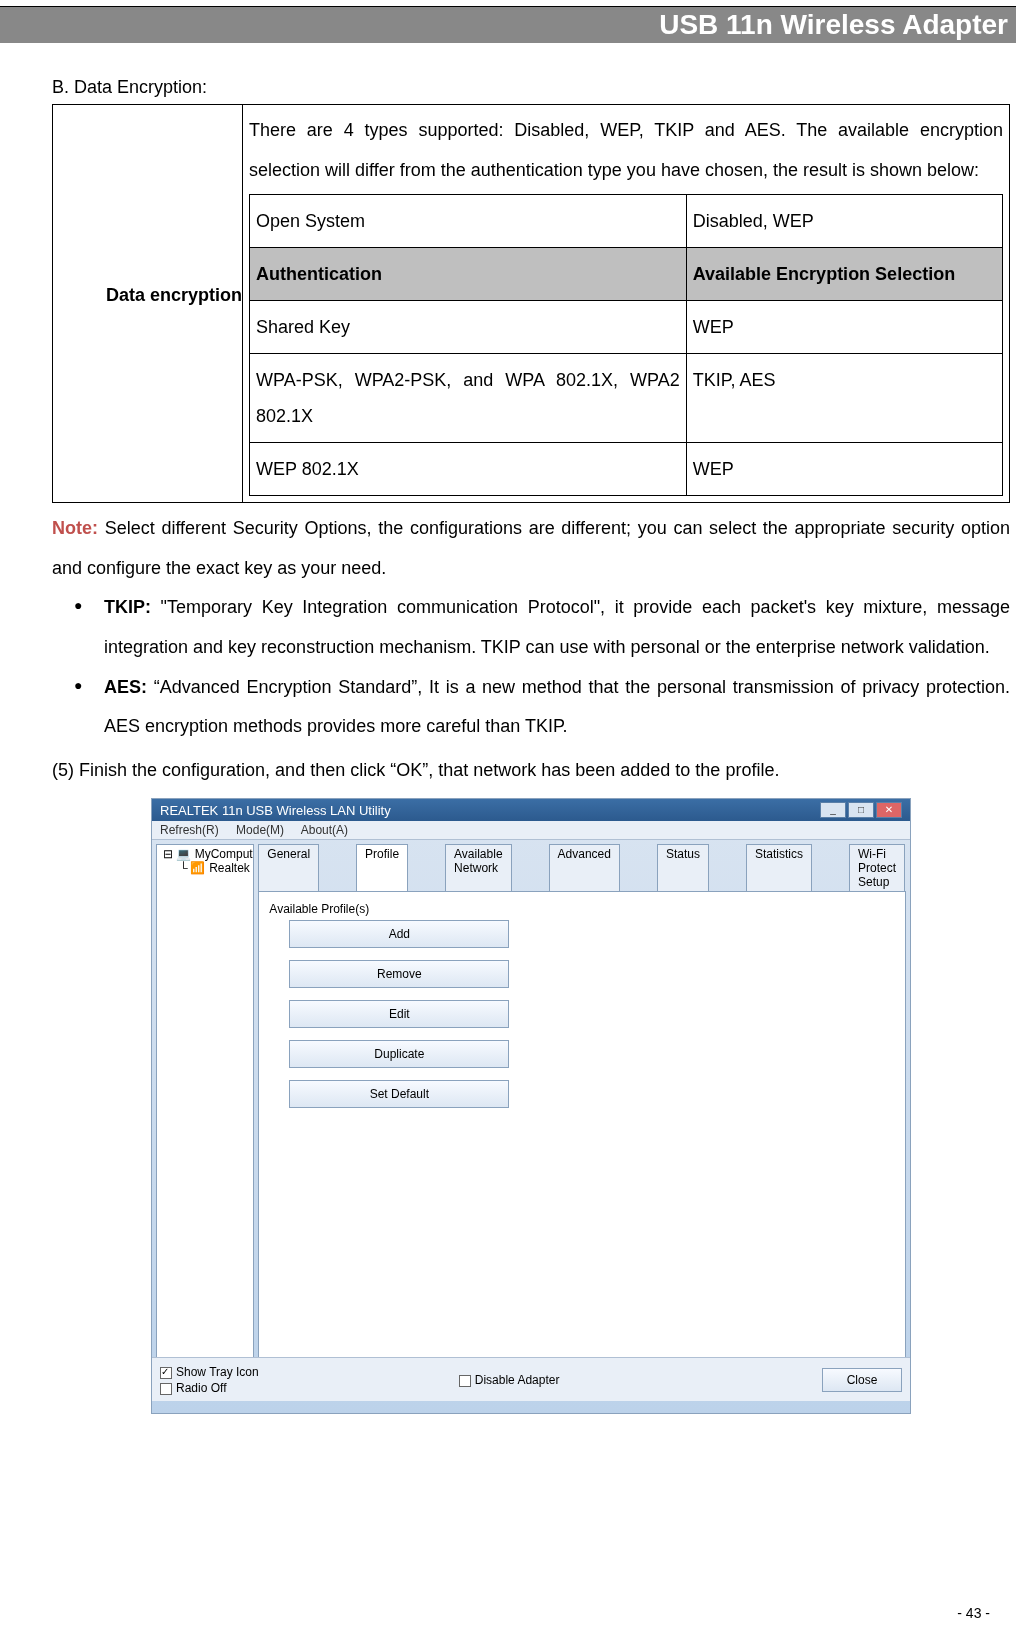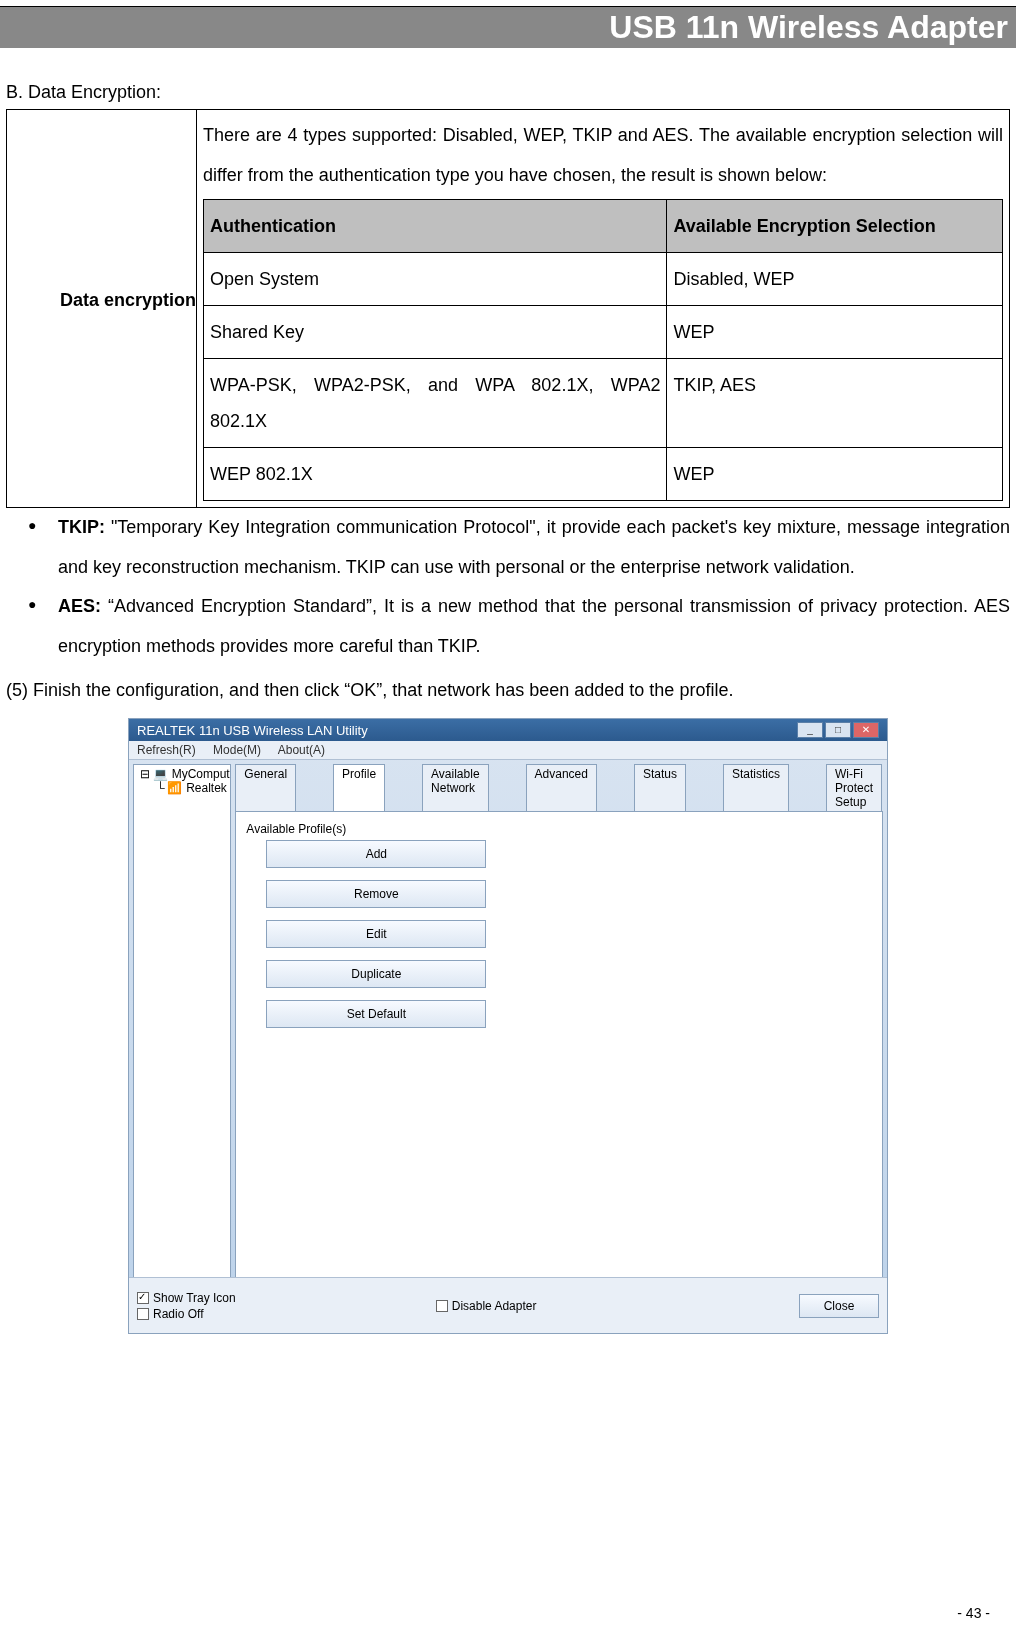--- a/index.html
+++ b/index.html
@@ -8,28 +8,28 @@
       font-size: 18px;
       width: 1016px;
       height: 1631px;
       background: #fff;
       position: relative;
       padding: 0;
     }
     .header-band {
       background: #888;
       color: #fff;
-      font-size: 32px;
+      font-size: 28px;
       font-weight: bold;
       text-align: right;
       padding: 2px 8px 2px 0;
       margin-top: 6px;
       border-top: 1px solid #000;
     }
-    .content { padding: 0 6px; }
+    .content { padding: 0 6px; margin-left: 46px; }
     .section-heading {
       margin: 34px 0 6px 0;
       font-size: 18px;
     }
     .outer-table { width: 100%; border-collapse: collapse; }
     .outer-table td { border: 1px solid #000; vertical-align: top; }
     .outer-left {
       width: 190px;
       vertical-align: middle !important;
       font-weight: bold;
@@ -114,24 +114,24 @@
     .profile-list .hdrrow { background: #f2f6fb; border-bottom: 1px solid #ccd8e8; }
     .pl-scroll { position:absolute; bottom:0; left:0; right:0; height:14px; background:#e6e6e6; display:flex; }
     .pl-scroll .sbtn { width:14px; height:14px; background:#d0d0d0; border:1px solid #999; font-size:9px; text-align:center; line-height:12px;}
     .pl-scroll .sbar { flex:1; background:#f0f0f0; }
     .btn-col { display: inline-block; vertical-align: top; margin-left: 20px; }
     .btn-col button {
       display: block; width: 220px; height: 28px; margin-bottom: 12px;
       background: linear-gradient(#f7faff,#dde7f3); border: 1px solid #8aa2bd; font-size: 12px;
     }
     .statusbar {
-      position: absolute; bottom: 0; left: 0; right: 0;
+      position: absolute; bottom: 12px; left: 0; right: 0;
       background: #e9eff7; border-top: 1px solid #b0c0d4;
       font-size: 12px; padding: 3px 8px; display: flex; align-items: center;
-      height: 56px;
+      height: 44px;
     }
     .chk { margin-right: 4px; width:12px; height:12px; border:1px solid #666; display:inline-block; vertical-align:middle; background:#fff; position:relative;}
     .chk.checked::after { content:"✓"; font-size:10px; position:absolute; left:0; top:-2px; }
     .status-left { display:flex; flex-direction:column; gap:2px; }
     .status-mid { margin-left: 200px; }
     .close-btn { margin-left: auto; width:80px; height:24px; background: linear-gradient(#f7faff,#dde7f3); border:1px solid #8aa2bd; font-size:12px; }
     .pagenum {
       position: absolute; bottom: 10px; right: 26px; font-size: 14px;
     }
   </style>
@@ -146,46 +146,49 @@
 
   <table class="outer-table">
     <tbody>
         <tr>
       <td class="outer-left">Data encryption</td>
       <td class="outer-right">
         <div class="intro-text">There are 4 types supported: Disabled, WEP, TKIP and AES. The available encryption selection will differ from the authentication type you have chosen, the result is shown below:</div>
         <table class="inner-table">
           <tbody>
                 <tr>
+            <td class="col-auth">Open System</td>
+            <td>Disabled, WEP</td>
+          </tr>
+          <tr>
             <td class="hdr col-auth">Authentication</td>
             <td class="hdr">Available Encryption Selection</td>
-          </tr>
-          <tr>
-            <td class="col-auth">Open System</td>
-            <td>Disabled, WEP</td>
           </tr>
           <tr>
             <td class="col-auth">Shared Key</td>
             <td>WEP</td>
           </tr>
           <tr>
             <td class="col-auth" style="text-align:justify;">WPA-PSK, WPA2-PSK, and WPA 802.1X, WPA2 802.1X</td>
             <td>TKIP, AES</td>
           </tr>
           <tr>
             <td class="col-auth">WEP 802.1X</td>
             <td>WEP</td>
           </tr>
         </tbody>
             </table>
       </td>
     </tr>
   </tbody>
     </table>
 
+  <div class="note-block">
+    <span class="note-label">Note:</span><span> Select different Security Options, the configurations are different; you can select the appropriate security option and configure the exact key as your need.</span>
+  </div>
 
   <ul class="bullets">
     <li>
       <span class="bold">TKIP:</span><span> "Temporary Key Integration communication Protocol", it provide each packet's key mixture, message integration and key reconstruction mechanism. TKIP can use with personal or the enterprise network validation.</span>
     </li>
     <li>
       <span class="bold">AES:</span><span> “Advanced Encryption Standard”, It is a new method that the personal transmission of privacy protection. AES encryption methods provides more careful than TKIP.</span>
     </li>
   </ul>
 

